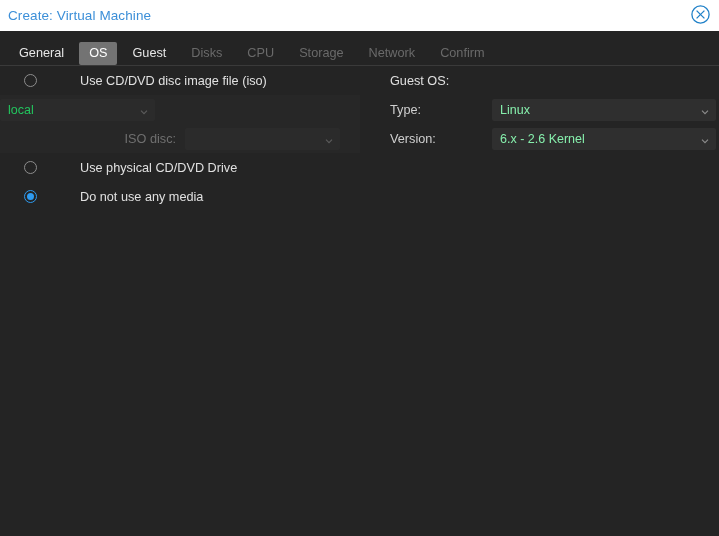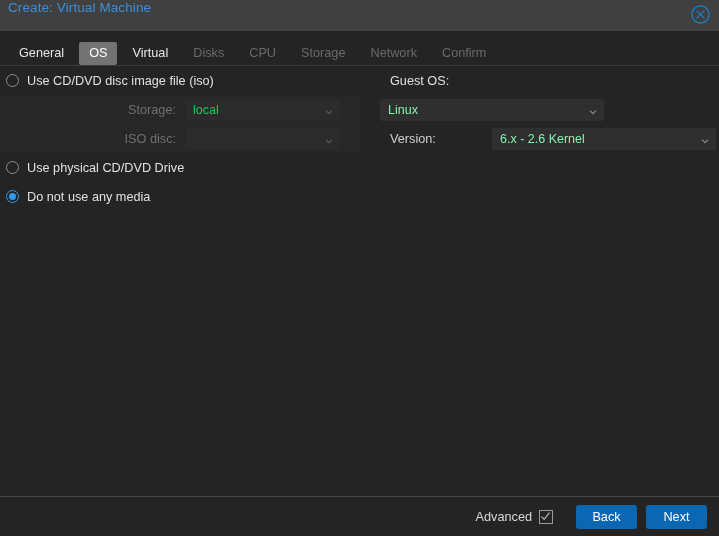--- a/index.html
+++ b/index.html
@@ -22,23 +22,23 @@
     box-sizing: border-box;
     display: flex;
     flex-direction: column;
   }
 
   
   .titlebar {
     position: relative;
     height: 31px;
     flex: 0 0 31px;
-    background: #404040;
-    display: flex;
-    align-items: flex-start;
+    background: #ffffff;
+    display: flex;
+    align-items: center;
   }
   .title-text {
     margin-left: 8px;
     color: #3c8fd8;
     font-size: 13.5px;
     letter-spacing: 0.1px;
   }
   .close-btn {
     position: absolute;
     right: 8px;
@@ -104,21 +104,22 @@
     height: 29px;
     display: flex;
     align-items: center;
     box-sizing: border-box;
   }
   .row.shade {
     background: #272727;
   }
 
   .radio-row {
-    padding-left: 6px;
+    padding-left: 24px;
+    gap: 35px;
   }
   .radio {
     width: 13px;
     height: 13px;
     border-radius: 50%;
     border: 1.5px solid #8d8d8d;
     box-sizing: border-box;
     margin-right: 8px;
     flex: 0 0 13px;
     background: transparent;
@@ -272,39 +273,38 @@
         <circle cx="10.5" cy="10.5" r="8.6" fill="none" stroke="#1f80c8" stroke-width="1.3"></circle>
         <line x1="6.6" y1="6.6" x2="14.4" y2="14.4" stroke="#1f80c8" stroke-width="1.3"></line>
         <line x1="14.4" y1="6.6" x2="6.6" y2="14.4" stroke="#1f80c8" stroke-width="1.3"></line>
       </svg>
     </span>
   </div>
 
   <div class="tabbar">
     <div class="tab">General</div>
     <div class="tab active">OS</div>
-    <div class="tab">Virtual</div>
+    <div class="tab">Guest</div>
     <div class="tab disabled">Disks</div>
     <div class="tab disabled">CPU</div>
     <div class="tab disabled">Storage</div>
     <div class="tab disabled">Network</div>
     <div class="tab disabled">Confirm</div>
   </div>
 
   <div class="body-area">
 
     <div class="col-left">
 
       <div class="row radio-row">
         <span class="radio"></span>
         <span class="radio-label">Use CD/DVD disc image file (iso)</span>
       </div>
 
       <div class="row shade">
-        <span class="field-label left-label dim">Storage:</span>
         <span class="select select-left disabled">
           <span>local</span>
           <span class="chev">
             <svg width="8" height="8" viewBox="0 0 8 8">
                 <polyline points="1,2.6 4,5.6 7,2.6" fill="none" stroke="#5c5c5c" stroke-width="1.1"></polyline>
               </svg>
           </span>
         </span>
       </div>
 
@@ -332,20 +332,21 @@
 
     </div>
 
     <div class="col-right">
 
       <div class="row">
         <span class="field-label right-label-static">Guest OS:</span>
       </div>
 
       <div class="row">
+        <span class="field-label right-label">Type:</span>
         <span class="select select-right">
           <span>Linux</span>
           <span class="chev">
             <svg width="8" height="8" viewBox="0 0 8 8">
                 <polyline points="1,2.6 4,5.6 7,2.6" fill="none" stroke="#8d8d8d" stroke-width="1.1"></polyline>
               </svg>
           </span>
         </span>
       </div>
 
@@ -358,26 +359,14 @@
                 <polyline points="1,2.6 4,5.6 7,2.6" fill="none" stroke="#8d8d8d" stroke-width="1.1"></polyline>
               </svg>
           </span>
         </span>
       </div>
 
     </div>
 
   </div>
 
-  <div class="footer">
-    <span class="adv-wrap">
-      <span class="adv-label">Advanced</span>
-      <span class="checkbox">
-        <svg width="11" height="11" viewBox="0 0 11 11">
-          <polyline points="1.5,5.6 4.2,8.3 9.5,1.6" fill="none" stroke="#b5b5b5" stroke-width="1.3"></polyline>
-        </svg>
-      </span>
-    </span>
-    <button class="btn">Back</button>
-    <button class="btn">Next</button>
-  </div>
 
 </div>
 
 </body></html>

